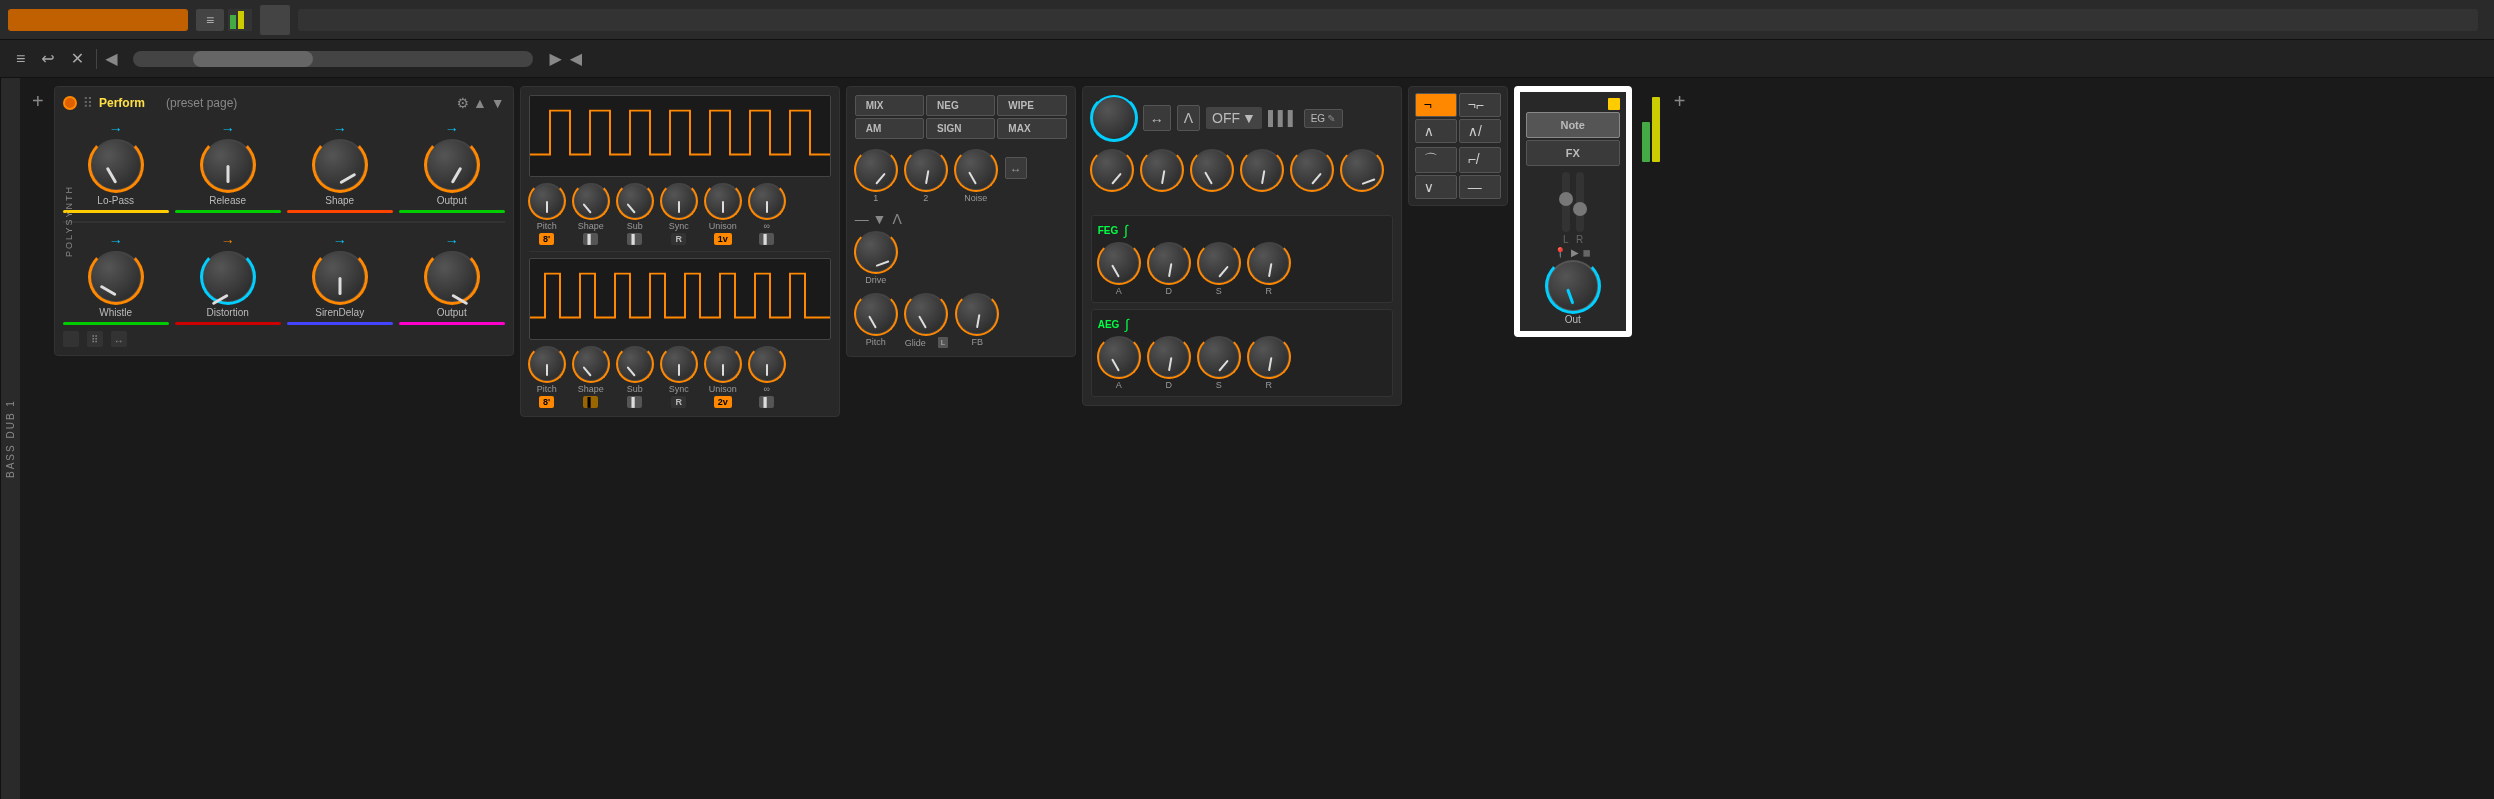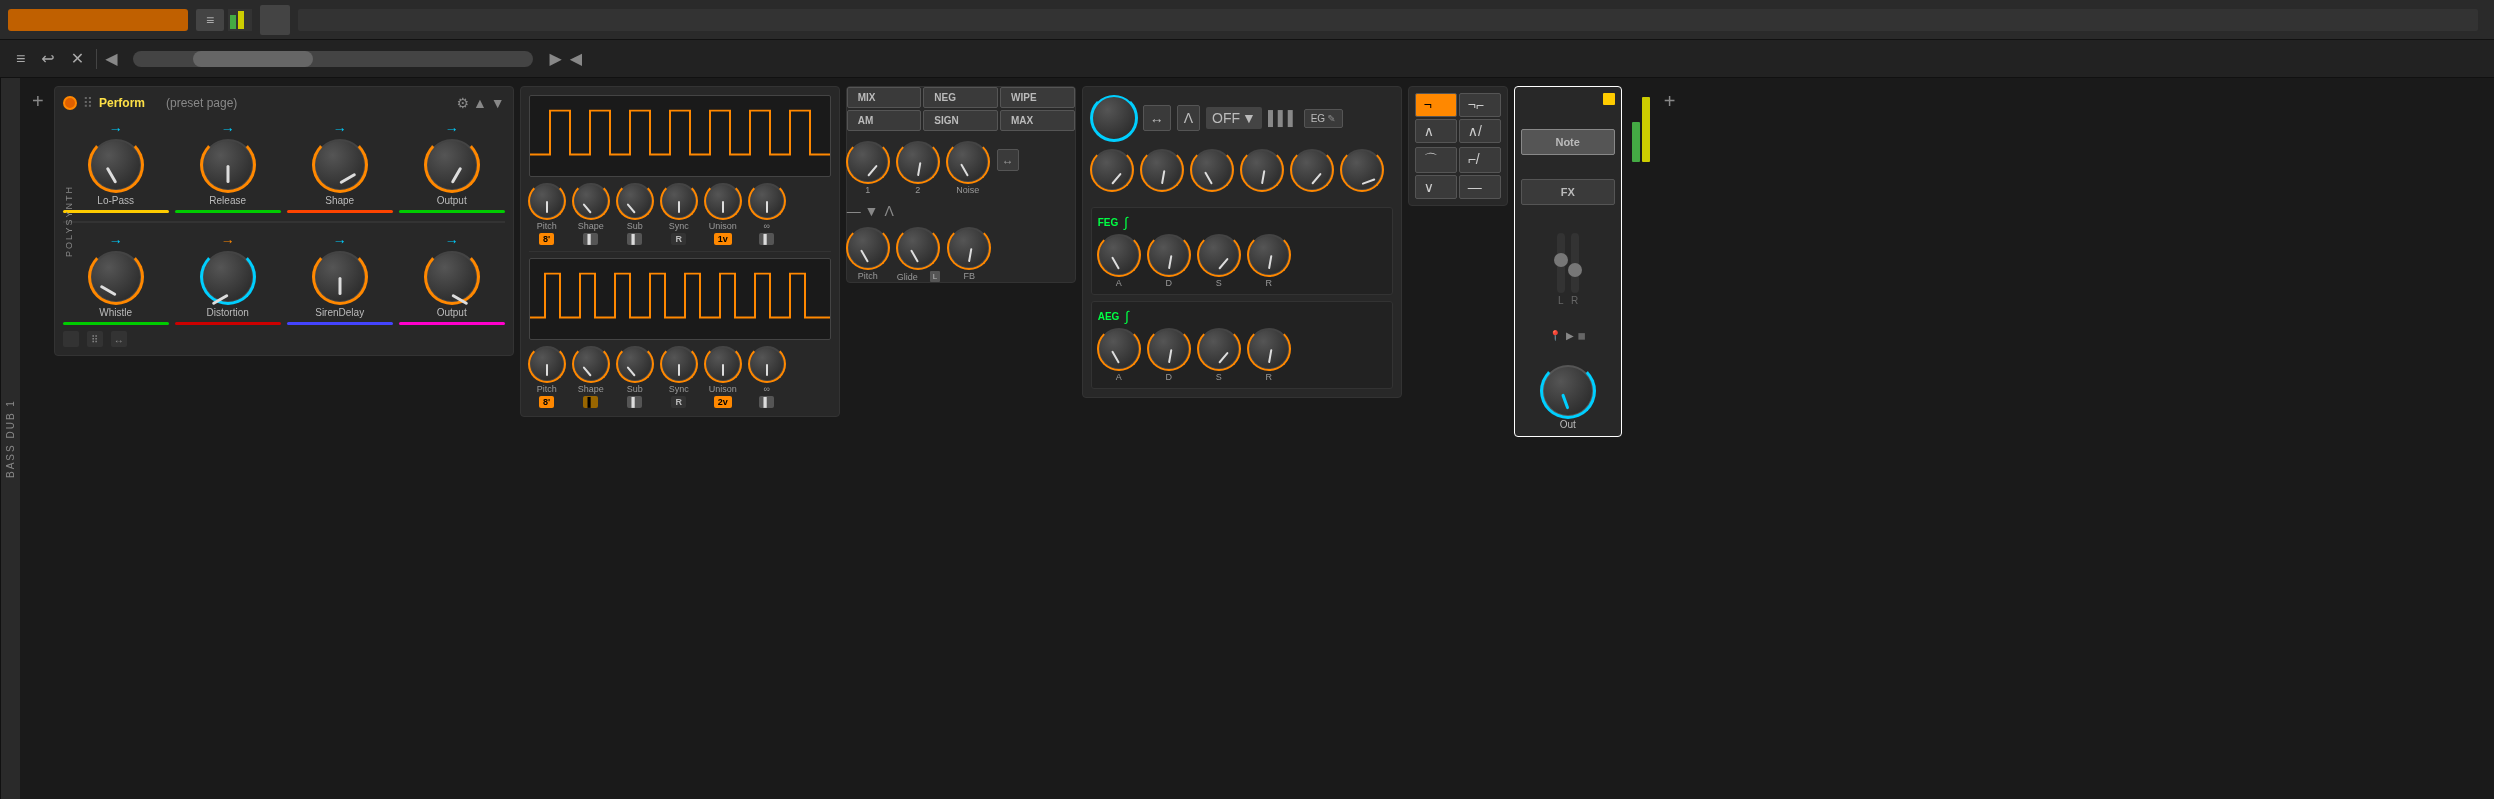--- a/index.html
+++ b/index.html
@@ -771,21 +771,21 @@
             <div class="small-knob rot-mid">
               <div class="small-knob-ring"></div>
             </div>
           </div>
           <div class="osc-knob-label">∞</div>
           <div class="osc-value-box grey">▌</div>
         </div>
       </div>
     </div>
 
-    <div style="background:#282828;border:1px solid #333;border-radius:4px;width:230px;display:flex;flex-direction:column;gap:4px">
+    <div style="background:#282828;border:1px solid #333;border-radius:4px;width:230px;padding:8px;display:flex;flex-direction:column;gap:4px">
 
       <div style="display:grid;grid-template-columns:repeat(3,1fr);gap:2px;margin-bottom:2px">
         <div class="mix-btn">MIX</div>
         <div class="mix-btn">NEG</div>
         <div class="mix-btn">WIPE</div>
         <div class="mix-btn">AM</div>
         <div class="mix-btn">SIGN</div>
         <div class="mix-btn">MAX</div>
       </div>
 
@@ -818,20 +818,30 @@
         <div style="display:flex;flex-direction:column;gap:4px;margin-top:8px">
           <div class="link-btn">↔</div>
         </div>
       </div>
 
       <div style="display:flex;align-items:center;gap:6px;margin-top:4px">
         <span style="color:#888;font-size:14px;cursor:pointer">— ▼</span>
         <span style="color:#888;font-size:14px;cursor:pointer">Λ</span>
       </div>
 
+      <div style="display:flex;gap:8px;align-items:flex-start">
+        <div class="mix-knob-col">
+          <div style="position:relative">
+            <div class="med-knob rot-vhi">
+              <div class="med-knob-ring"></div>
+            </div>
+          </div>
+          <div class="mix-knob-label">Drive</div>
+        </div>
+      </div>
 
       <div style="display:flex;gap:8px;align-items:flex-start;margin-top:4px">
         <div class="mix-knob-col">
           <div style="position:relative">
             <div class="med-knob rot-lo">
               <div class="med-knob-ring"></div>
             </div>
           </div>
           <div class="mix-knob-label">Pitch</div>
         </div>
@@ -922,21 +932,21 @@
         </div>
         <div class="mix-knob-col">
           <div style="position:relative">
             <div class="med-knob rot-vhi">
               <div class="med-knob-ring"></div>
             </div>
           </div>
         </div>
       </div>
 
-      <div style="background:#222;border:1px solid #333;border-radius:3px;padding:6px;margin-top:12px">
+      <div style="background:#222;border:1px solid #333;border-radius:3px;padding:6px;margin-top:20px">
         <div style="display:flex;align-items:center;gap:6px;margin-bottom:4px">
           <span style="font-size:10px;color:#00ff44;font-weight:bold">FEG</span>
           <span style="color:#00ff44;font-size:14px;cursor:pointer">∫</span>
         </div>
         <div style="display:flex;gap:8px">
           <div class="adsr-col">
             <div style="position:relative">
               <div class="med-knob rot-lo">
                 <div class="med-knob-ring"></div>
               </div>
@@ -1022,21 +1032,21 @@
       </div>
 
       <div style="display:grid;grid-template-columns:repeat(2,1fr);gap:2px;margin-top:2px">
         <div class="fx-waveform-btn">⌒</div>
         <div class="fx-waveform-btn">⌐/</div>
         <div class="fx-waveform-btn">∨</div>
         <div class="fx-waveform-btn">—</div>
       </div>
     </div>
 
-    <div style="background:#282828;border:1px solid #ffffff;border-radius:4px;width:108px;padding:6px;display:flex;flex-direction:column;gap:24px">
+    <div style="background:#282828;border:6px solid #ffffff;border-radius:4px;width:118px;padding:6px;display:flex;flex-direction:column;gap:2px">
 
       <div style="display:flex;justify-content:flex-end">
         <div class="yellow-sq"></div>
       </div>
       <div class="note-btn active">Note</div>
       <div class="note-btn">FX</div>
 
       <div style="display:flex;gap:6px;justify-content:center;margin-top:4px">
         <div style="display:flex;flex-direction:column;align-items:center;gap:2px">
           <div class="slider-vertical">

